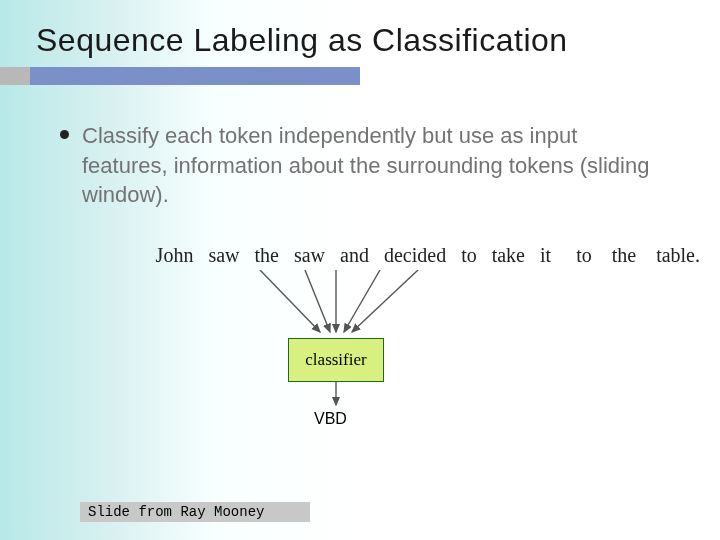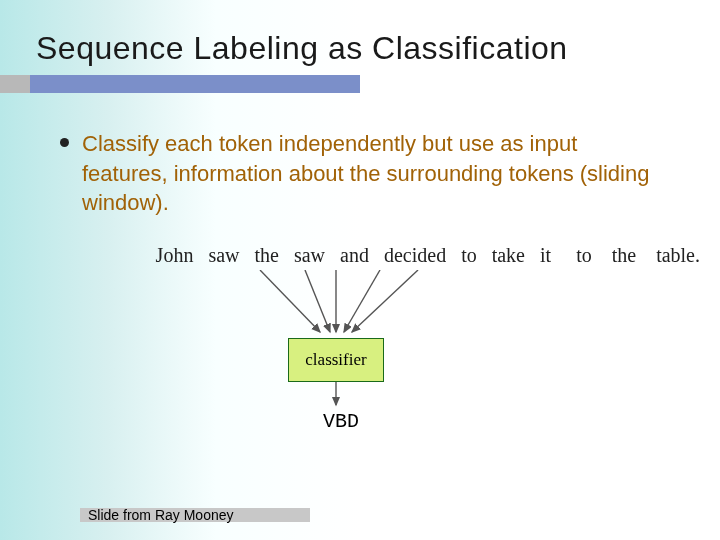--- a/index.html
+++ b/index.html
@@ -6,35 +6,35 @@
   html, body { width: 720px; height: 540px; overflow: hidden; }
   body {
     font-family: Arial, Helvetica, sans-serif;
     background: linear-gradient(to right, #b8e8e8 0%, #d8f0f0 15%, #f8ffff 30%, #ffffff 50%);
     position: relative;
   }
   .title {
     font-size: 32px;
     font-weight: normal;
     color: #1a1a1a;
-    padding: 30px 0 8px 36px;
+    padding: 22px 0 8px 36px;
     letter-spacing: 0.5px;
   }
   .bar-row { width: 100%; height: 18px; }
   .bar-left {
     display: inline-block; width: 30px; height: 18px;
     background: #b8b8b8; vertical-align: top;
   }
   .bar-right {
     display: inline-block; height: 18px;
     background: #7b8fc9; vertical-align: top;
   }
   .bullet-row {
     margin: 36px 70px 0 82px;
-    font-size: 22px; color: #a16207; line-height: 1.35;
+    font-size: 22px; color: #737373; line-height: 1.35;
     position: relative;
   }
   .bullet-dot {
     position: absolute; left: -22px; top: 9px;
     width: 9px; height: 9px; border-radius: 50%; background: #222;
   }
   .sentence {
     position: absolute; top: 244px; left: 64px; right: 20px;
     font-family: "Times New Roman", serif; font-size: 20px; color: #222;
     white-space: nowrap;
@@ -45,27 +45,27 @@
   .classifier-box {
     position: absolute; top: 338px; left: 288px;
     width: 96px; height: 44px;
     background: #d8f080;
     border: 1.5px solid #1a6a1a;
     font-family: "Times New Roman", serif; font-size: 17px;
     display: flex; align-items: center; justify-content: center;
   }
   .output-label {
     position: absolute; top: 410px; left: 314px;
-    font-family: Liberation Mono, monospace; font-size: 20px; margin-left: 9px;
+    font-family: Liberation Sans, sans-serif; font-size: 16px;
   }
   .footer {
     position: absolute; bottom: 18px; left: 80px;
-    width: 230px; height: 14px;
+    width: 230px; height: 20px;
     background: #c8c8c8;
-    font-family: Liberation Sans, sans-serif; font-size: 14px;
+    font-family: Liberation Mono, monospace; font-size: 14px;
     display: flex; align-items: center; padding-left: 8px;
   }
 </style>
 </head>
 <body>
 
 <div class="title">Sequence Labeling as Classification</div>
 
 <div class="bar-row">
   <span class="bar-left"></span><span class="bar-right" style="width:330px"></span>

